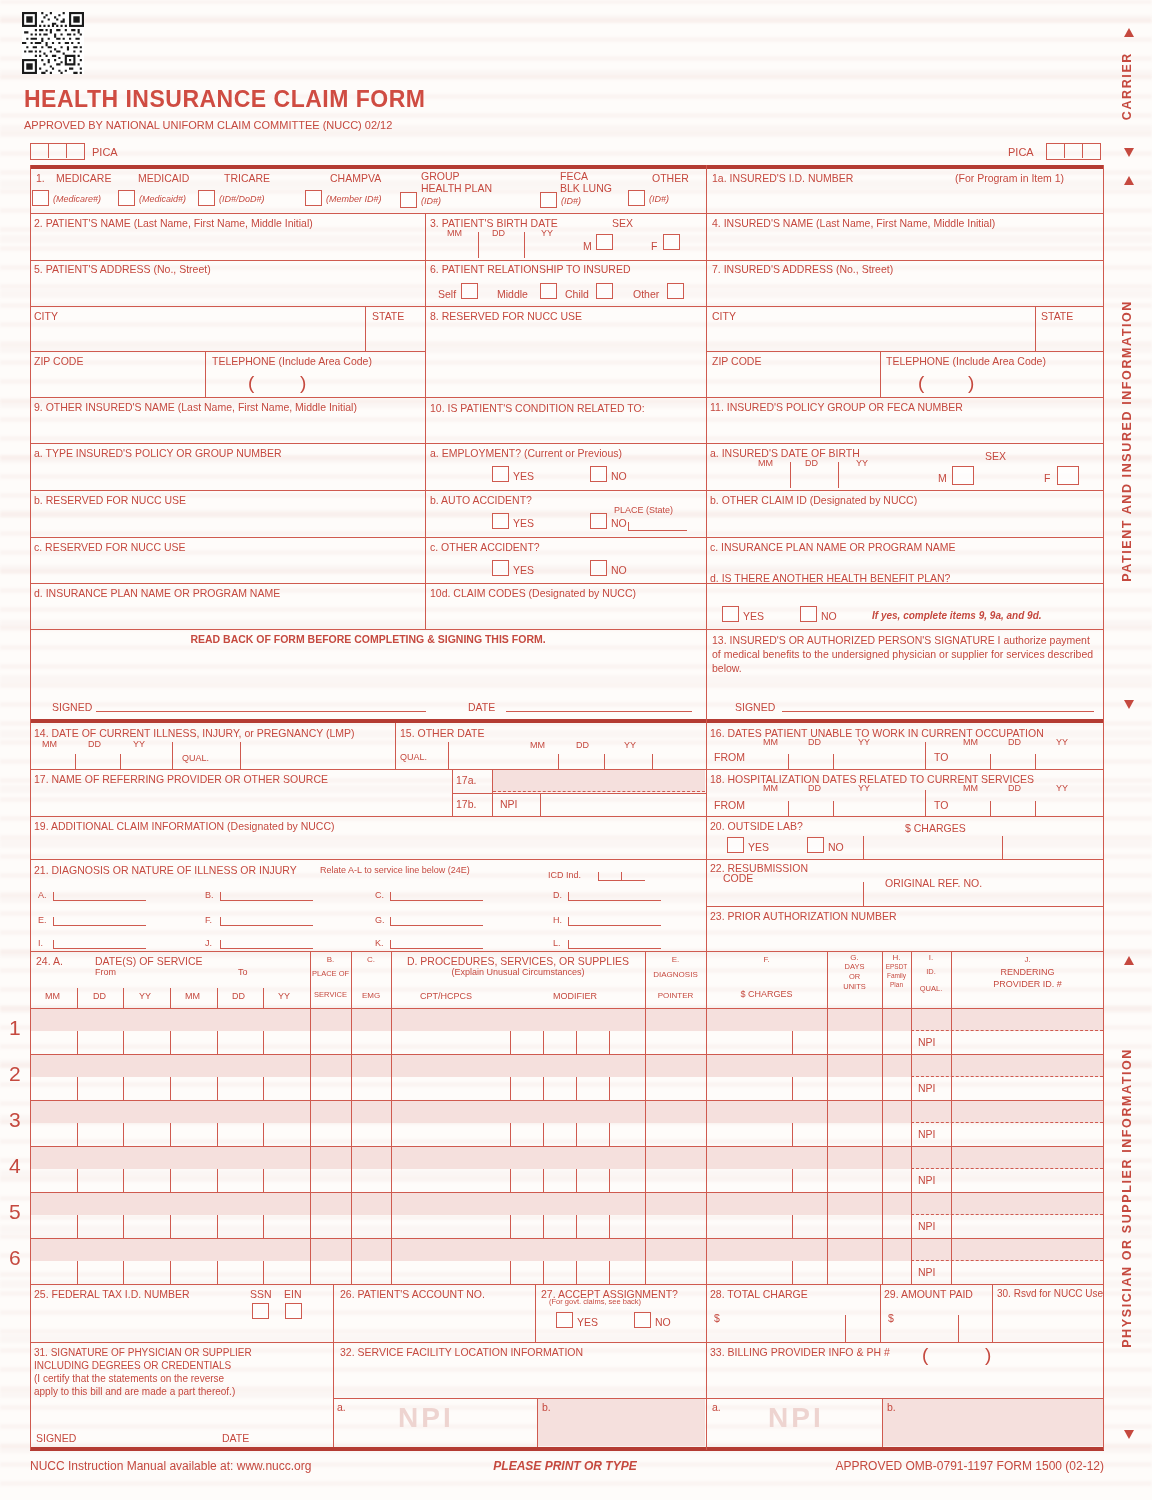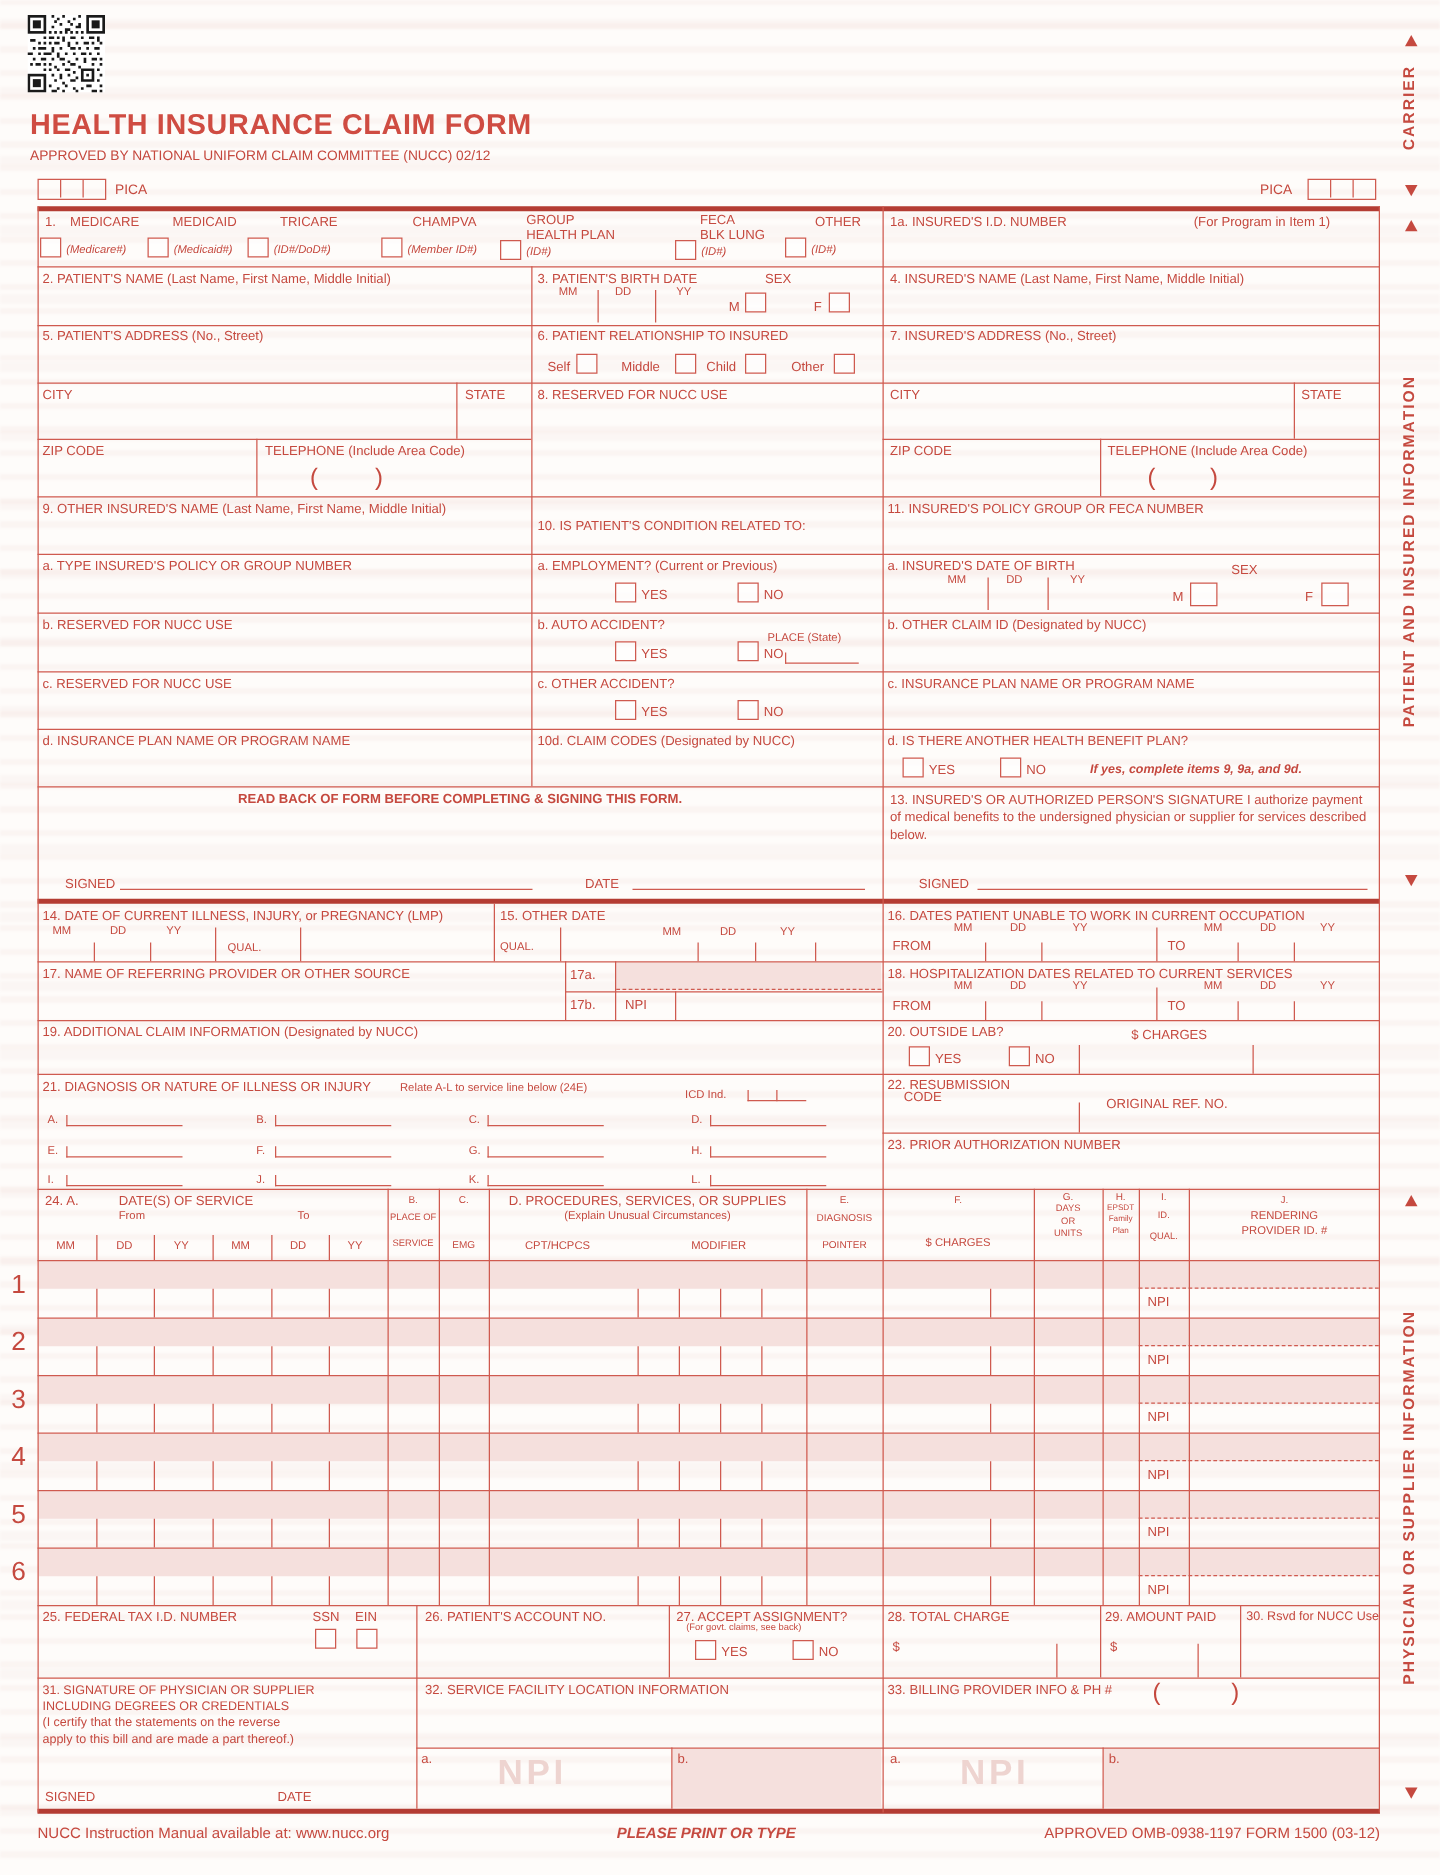--- a/index.html
+++ b/index.html
@@ -356,21 +356,21 @@
   <div class="lbl" style="left:34px;top:355px">ZIP CODE</div>
   <div class="lbl" style="left:212px;top:355px">TELEPHONE (Include Area Code)</div>
   <div class="paren" style="left:248px;top:372px">(</div>
   <div class="paren" style="left:300px;top:372px">)</div>
   <div class="lbl" style="left:712px;top:355px">ZIP CODE</div>
   <div class="lbl" style="left:886px;top:355px">TELEPHONE (Include Area Code)</div>
   <div class="paren" style="left:918px;top:372px">(</div>
   <div class="paren" style="left:968px;top:372px">)</div>
 
   <div class="lbl" style="left:34px;top:401px">9. OTHER INSURED'S NAME (Last Name, First Name, Middle Initial)</div>
-  <div class="lbl" style="left:430px;top:415px">10. IS PATIENT'S CONDITION RELATED TO:</div>
+  <div class="lbl" style="left:430px;top:402px">10. IS PATIENT'S CONDITION RELATED TO:</div>
   <div class="lbl" style="left:710px;top:401px">11. INSURED'S POLICY GROUP OR FECA NUMBER</div>
 
   <div class="lbl" style="left:34px;top:447px">a. TYPE INSURED'S POLICY OR GROUP NUMBER</div>
   <div class="lbl" style="left:430px;top:447px">a. EMPLOYMENT? (Current or Previous)</div>
   <div class="cb" style="left:492px;top:466px"></div>
   <div class="lbl" style="left:513px;top:470px">YES</div>
   <div class="cb" style="left:590px;top:466px"></div>
   <div class="lbl" style="left:611px;top:470px">NO</div>
 
   <div class="lbl" style="left:710px;top:447px">a. INSURED'S DATE OF BIRTH</div>
@@ -398,21 +398,21 @@
   <div class="lbl" style="left:34px;top:541px">c. RESERVED FOR NUCC USE</div>
   <div class="lbl" style="left:430px;top:541px">c. OTHER ACCIDENT?</div>
   <div class="cb" style="left:492px;top:560px"></div>
   <div class="lbl" style="left:513px;top:564px">YES</div>
   <div class="cb" style="left:590px;top:560px"></div>
   <div class="lbl" style="left:611px;top:564px">NO</div>
   <div class="lbl" style="left:710px;top:541px">c. INSURANCE PLAN NAME OR PROGRAM NAME</div>
 
   <div class="lbl" style="left:34px;top:587px">d. INSURANCE PLAN NAME OR PROGRAM NAME</div>
   <div class="lbl" style="left:430px;top:587px">10d. CLAIM CODES (Designated by NUCC)</div>
-  <div class="lbl" style="left:710px;top:587px">d. IS THERE ANOTHER HEALTH BENEFIT PLAN?</div>
+  <div class="lbl" style="left:710px;top:572px">d. IS THERE ANOTHER HEALTH BENEFIT PLAN?</div>
   <div class="cb" style="left:722px;top:606px"></div>
   <div class="lbl" style="left:743px;top:610px">YES</div>
   <div class="cb" style="left:800px;top:606px"></div>
   <div class="lbl" style="left:821px;top:610px">NO</div>
   <div class="lbl it b f9" style="left:872px;top:610px;font-size:10px">If yes, complete items 9, 9a, and 9d.</div>
 
   <div class="lbl b ctr" style="left:30px;top:633px;width:676px">READ BACK OF FORM BEFORE COMPLETING &amp; SIGNING THIS FORM.</div>
   <div class="lbl" style="left:52px;top:701px">SIGNED</div>
   <div class="sig" style="left:96px;top:701px;width:330px"></div>
   <div class="lbl" style="left:468px;top:701px">DATE</div>
@@ -586,14 +586,14 @@
 
   <div class="lbl" style="left:337px;top:1401px">a.</div>
   <div class="npiwm" style="left:398px;top:1402px">NPI</div>
   <div class="lbl" style="left:542px;top:1401px">b.</div>
   <div class="lbl" style="left:712px;top:1401px">a.</div>
   <div class="npiwm" style="left:768px;top:1402px">NPI</div>
   <div class="lbl" style="left:887px;top:1401px">b.</div>
 
   <div class="lbl f12" style="left:30px;top:1460px">NUCC Instruction Manual available at: www.nucc.org</div>
   <div class="lbl f12 b it ctr" style="left:440px;top:1460px;width:250px">PLEASE PRINT OR TYPE</div>
-  <div class="lbl f12" style="left:780px;top:1460px;width:324px;text-align:right">APPROVED OMB-0938-1197 FORM 1500 (03-12)</div>
+  <div class="lbl f12" style="left:780px;top:1460px;width:324px;text-align:right">APPROVED OMB-0791-1197 FORM 1500 (02-12)</div>
 </div>
 
 </body></html>

